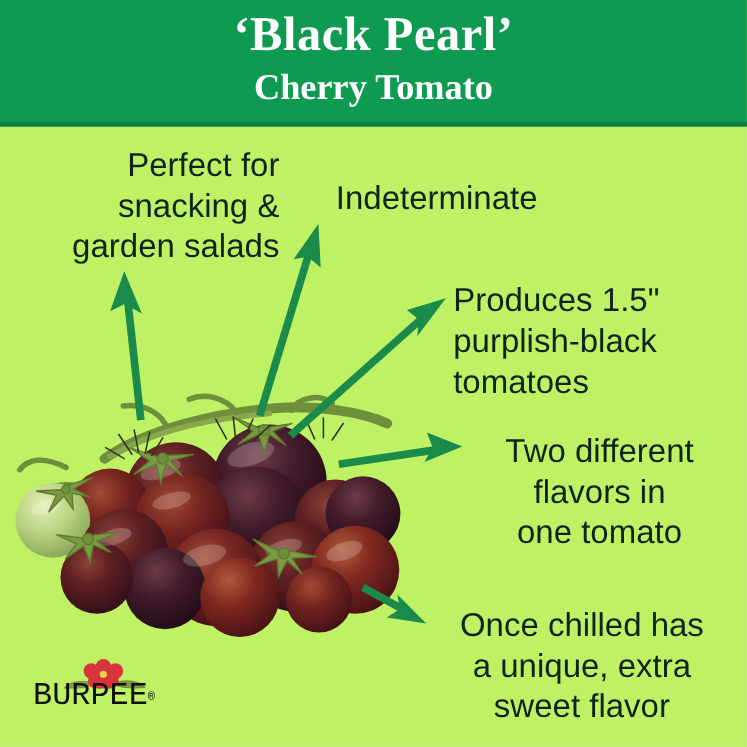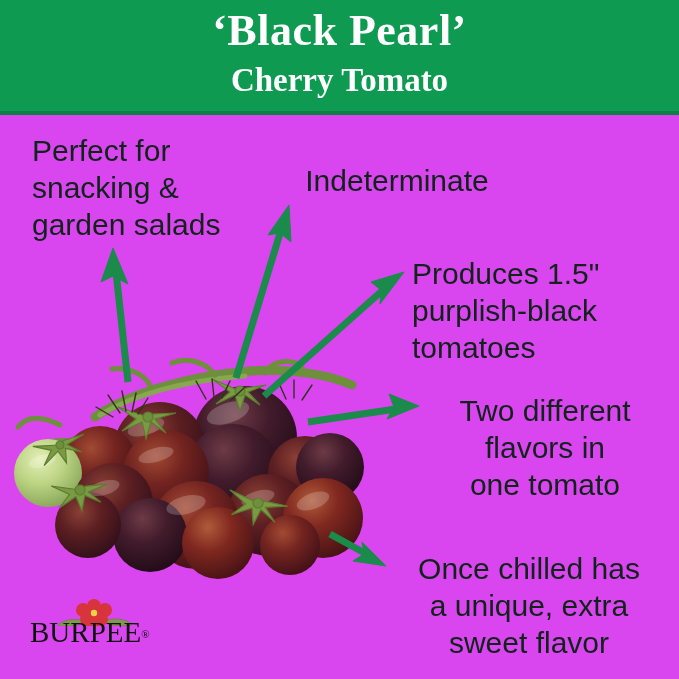--- a/index.html
+++ b/index.html
@@ -5,21 +5,21 @@
   html, body {
     margin: 0;
     padding: 0;
     background: #ffffff;
   }
   #poster {
     position: relative;
     width: 679px;
     height: 679px;
     overflow: hidden;
-    background: #d946ef;
+    background: #bef264;
     font-family: "Liberation Sans", sans-serif;
   }
 
   
   #header {
     position: absolute;
     left: 0; top: 0;
     width: 679px;
     height: 115px;
     background: #0f9a51;
@@ -52,21 +52,21 @@
 
   
   .callout {
     position: absolute;
     color: #11231a;
     font-family: "Liberation Sans", sans-serif;
     font-size: 30px;
     line-height: 1.23;
     white-space: pre-line;
   }
-  #callout-snacking { left: 32px;  top: 133px; width: 236px; text-align: left; }
+  #callout-snacking { left: 18px;  top: 133px; width: 236px; text-align: right; }
   #callout-indeterminate { left: 282px; top: 163px; width: 230px; text-align: center; }
   #callout-produces { left: 412px; top: 256px; width: 262px; text-align: left; }
   #callout-flavors { left: 420px; top: 393px; width: 250px; text-align: center; }
   #callout-chilled { left: 386px; top: 551px; width: 286px; text-align: center; }
 
   
   #arrows {
     position: absolute;
     left: 0; top: 0;
     width: 679px;
@@ -89,21 +89,21 @@
     left: 30px;
     top: 596px;
     width: 140px;
     height: 56px;
   }
   #burpee-wordmark {
     position: absolute;
     left: 0px;
     top: 22px;
     width: 140px;
-    font-family: Liberation Serif, serif;
+    font-family: Liberation Mono, monospace;
     font-size: 29px;
     font-weight: 400;
     letter-spacing: 0px;
     color: #101010;
     line-height: 1;
   }
   #burpee-tm {
     font-size: 11px;
     vertical-align: 4px;
   }

